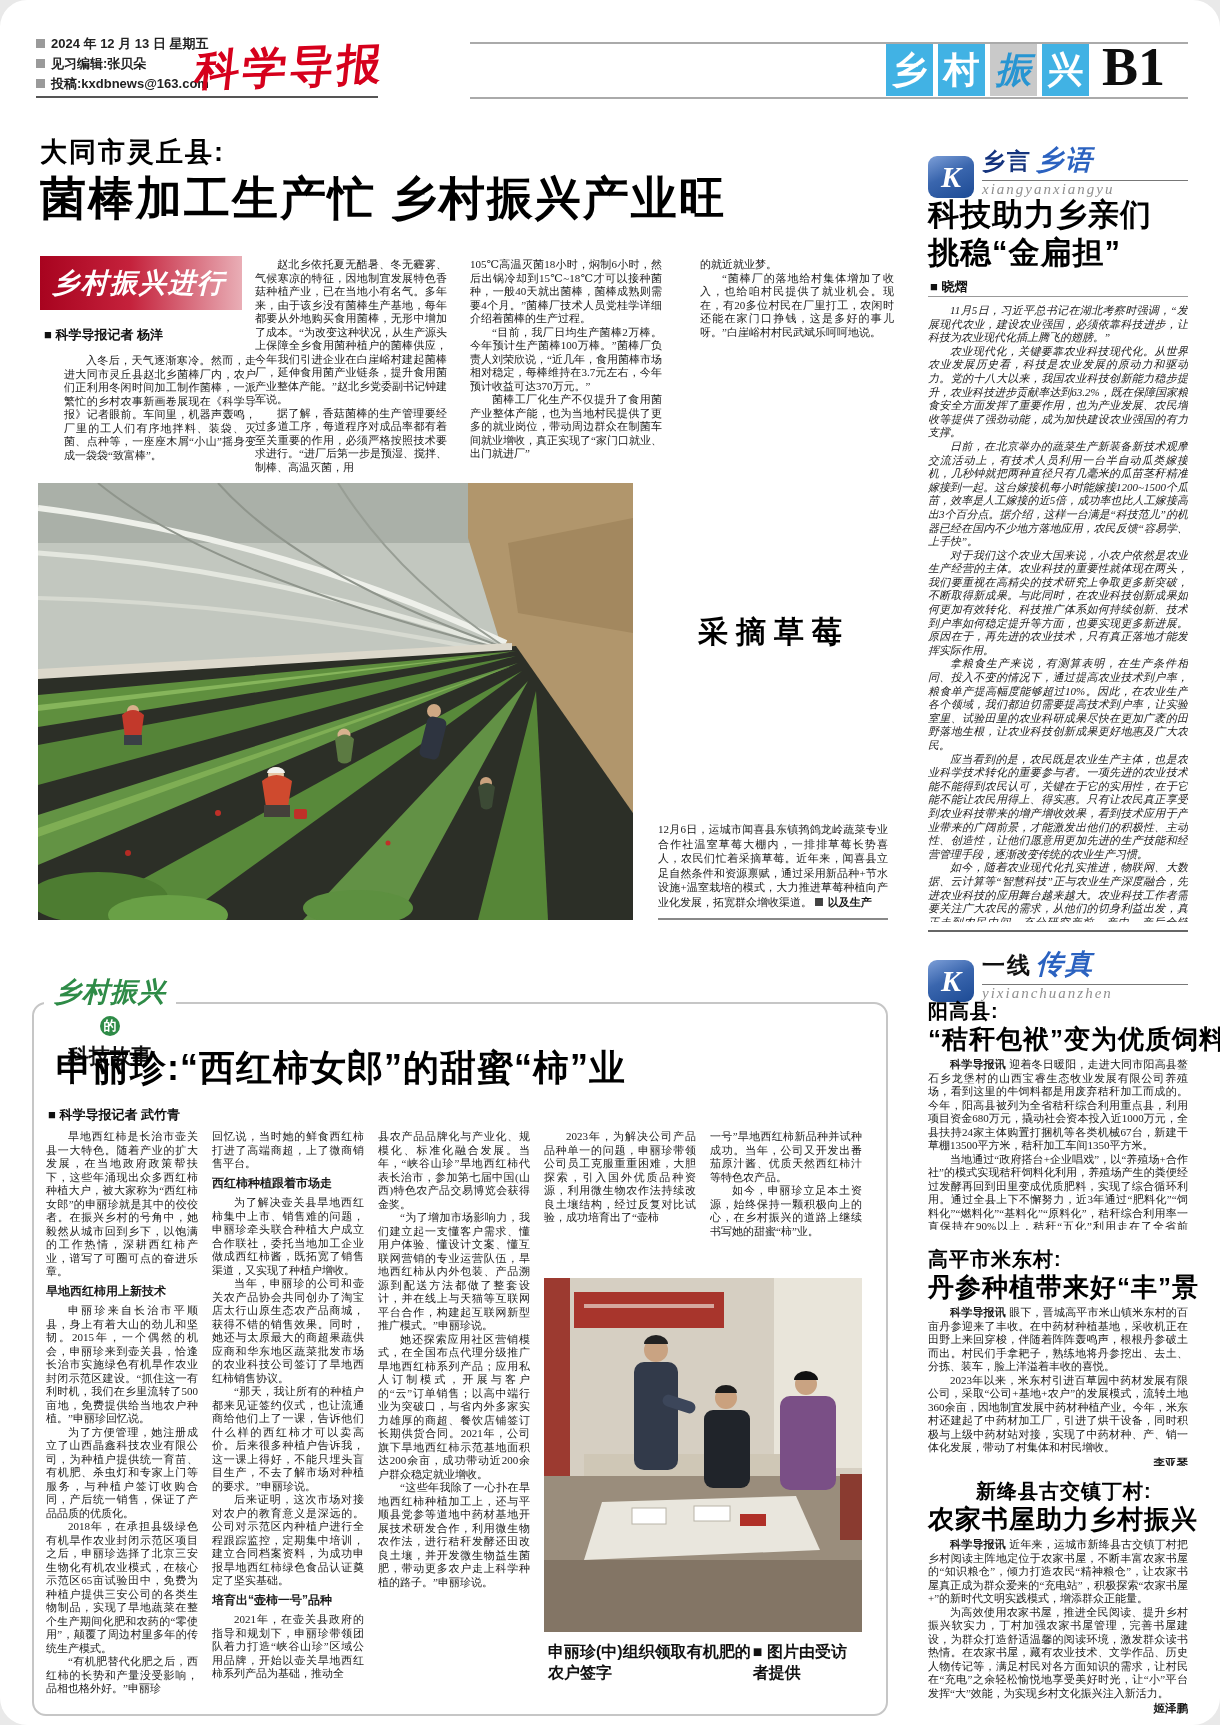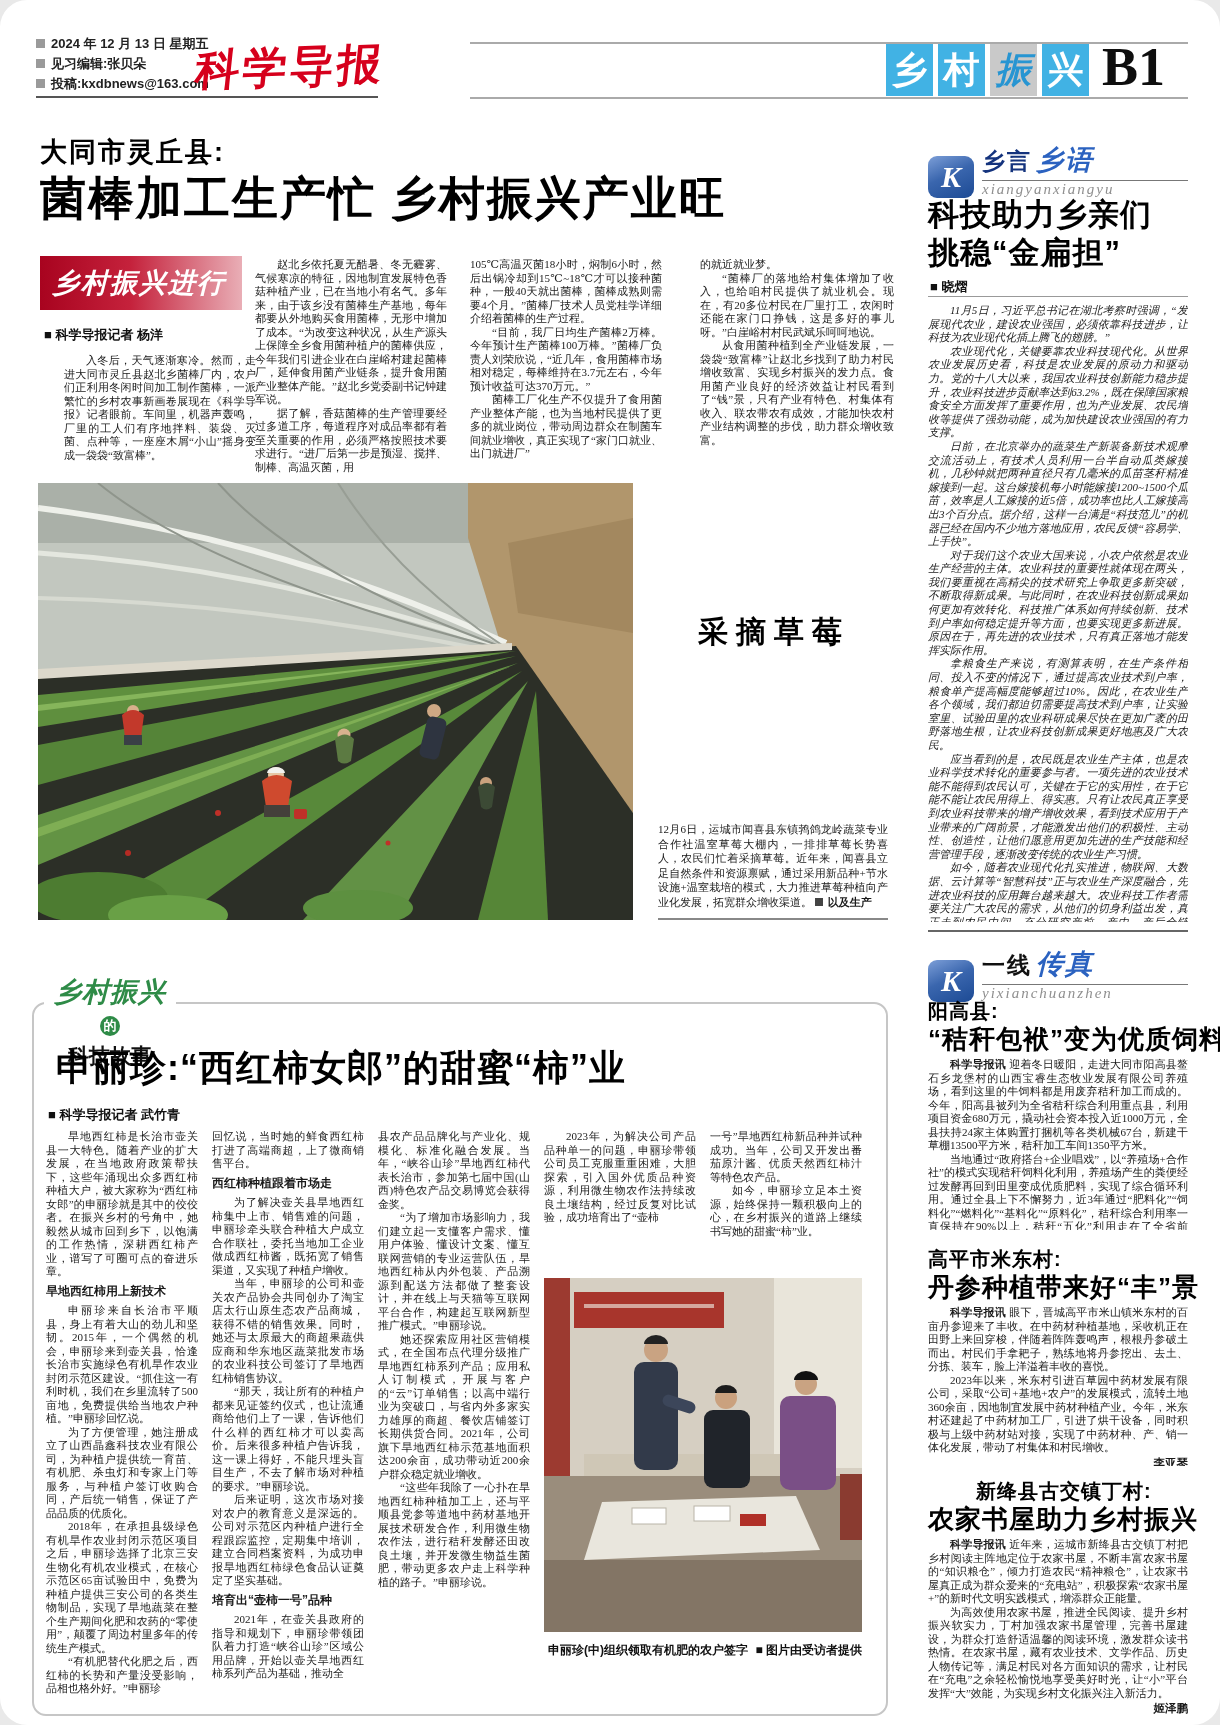--- a/index.html
+++ b/index.html
@@ -48,21 +48,21 @@
   .artkick{font-family:"Liberation Sans",sans-serif;font-weight:600;font-size:20px;color:#000;letter-spacing:1px;}
   .arttitle{font-family:"Liberation Sans",sans-serif;font-weight:800;font-size:26px;color:#000;letter-spacing:1px;white-space:nowrap;}
   
   .fbox{border:2px solid #c6c6c6;border-radius:14px;}
   .ftitle{font-family:"Liberation Sans",sans-serif;font-weight:900;font-size:36px;color:#000;letter-spacing:1px;white-space:nowrap;}
   .gbadge{display:flex;align-items:center;gap:6px;background:#fff;padding:0 10px;}
   .gscript{font-family:"Liberation Serif",serif;font-style:italic;font-weight:800;font-size:27px;color:#2e8b47;letter-spacing:1px;}
   .gde{display:inline-block;width:20px;height:20px;border-radius:50%;background:#2e8b47;color:#fff;
        font-family:"Liberation Sans",sans-serif;font-size:13px;line-height:20px;text-align:center;font-weight:700;}
   .gstory{font-family:"Liberation Sans",sans-serif;font-weight:800;font-size:21px;color:#111;}
-  .fcapt{font-family:"Liberation Sans",sans-serif;font-weight:700;font-size:12px;color:#111;display:flex;justify-content:space-between;}
+  .fcapt{font-family:"Liberation Sans",sans-serif;font-weight:700;font-size:16px;color:#111;display:flex;justify-content:space-between;}
 </style>
 </head>
 <body>
 
 <div id="page">
 
   <div class="abs mhline" style="left:36px;top:34px;"><span class="sq"></span><span>2024 年 12 月 13 日  星期五</span></div>
   <div class="abs mhline" style="left:36px;top:54px;"><span class="sq"></span><span>见习编辑:张贝朵</span></div>
   <div class="abs mhline" style="left:36px;top:74px;"><span class="sq"></span><span>投稿:kxdbnews@163.com</span></div>
   <div class="abs" style="left:36px;top:96px;width:342px;height:2px;background:#555;"></div>
@@ -93,21 +93,20 @@
       <p class="para">据了解，香菇菌棒的生产管理要经过多道工序，每道程序对成品率都有着至关重要的作用，必须严格按照技术要求进行。“进厂后第一步是预湿、搅拌、制棒、高温灭菌，用</p>
     </div>
   <div class="abs bodycol" style="left:470px;top:258px;width:192px;height:224px;">
       <p class="para noind">105℃高温灭菌18小时，焖制6小时，然后出锅冷却到15℃~18℃才可以接种菌种，一般40天就出菌棒，菌棒成熟则需要4个月。”菌棒厂技术人员党桂学详细介绍着菌棒的生产过程。</p>
       <p class="para">“目前，我厂日均生产菌棒2万棒。今年预计生产菌棒100万棒。”菌棒厂负责人刘荣欣说，“近几年，食用菌棒市场相对稳定，每棒维持在3.7元左右，今年预计收益可达370万元。”</p>
       <p class="para">菌棒工厂化生产不仅提升了食用菌产业整体产能，也为当地村民提供了更多的就业岗位，带动周边群众在制菌车间就业增收，真正实现了“家门口就业、出门就进厂”</p>
     </div>
   <div class="abs bodycol" style="left:688px;top:258px;width:194px;height:224px;margin-left:12px;">
       <p class="para noind">的就近就业梦。</p>
       <p class="para">“菌棒厂的落地给村集体增加了收入，也给咱村民提供了就业机会。现在，有20多位村民在厂里打工，农闲时还能在家门口挣钱，这是多好的事儿呀。”白崖峪村村民武斌乐呵呵地说。</p>
-      <p class="para">从食用菌种植到全产业链发展，一袋袋“致富棒”让赵北乡找到了助力村民增收致富、实现乡村振兴的发力点。食用菌产业良好的经济效益让村民看到了“钱”景，只有产业有特色、村集体有收入、联农带农有成效，才能加快农村产业结构调整的步伐，助力群众增收致富。</p>
     </div>
 
   <div class="abs" style="left:38px;top:483px;width:595px;height:437px;overflow:hidden;">
     <svg width="595" height="437" viewBox="0 0 595 437">
       <rect x="0" y="0" width="595" height="437" fill="#c2c7bf"></rect>
       <rect x="0" y="0" width="595" height="60" fill="#aab0a8"></rect>
       <polygon points="430,0 595,0 595,330 470,185 430,55" fill="#b1966c"></polygon>
       <polygon points="470,60 595,35 595,150 480,130" fill="#a3885f"></polygon>
       <path d="M0,25 Q240,55 468,160" stroke="#eef0ea" stroke-width="6" fill="none"></path>
       <path d="M0,70 Q230,85 465,165" stroke="#e4e7df" stroke-width="5" fill="none"></path>

